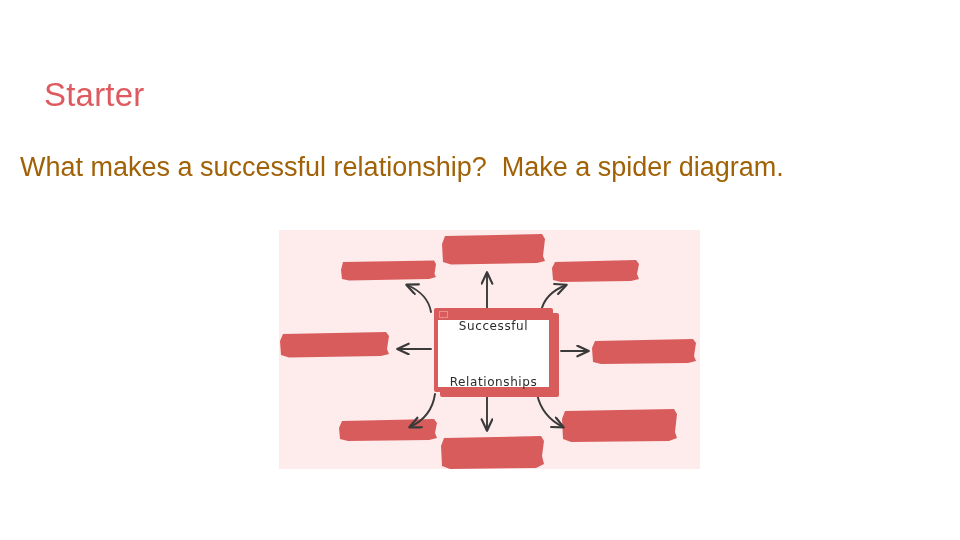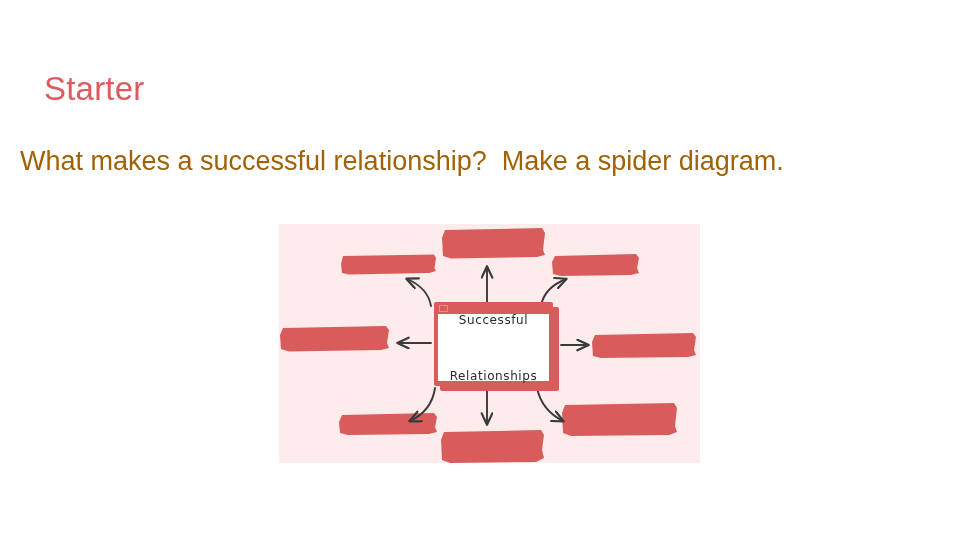--- a/index.html
+++ b/index.html
@@ -11,21 +11,21 @@
     width: 960px;
     height: 540px;
     background: #ffffff;
     font-family: "Liberation Sans", sans-serif;
     overflow: hidden;
     position: relative;
   }
 
   #slide {
     position: absolute;
-    left: 0; top: 11px;
+    left: 0; top: 17px;
     width: 960px;
     height: 432px;
     background: #ffffff;
   }
 
   
   #slide-title {
     position: absolute;
     left: 44px;
     top: 56px;

